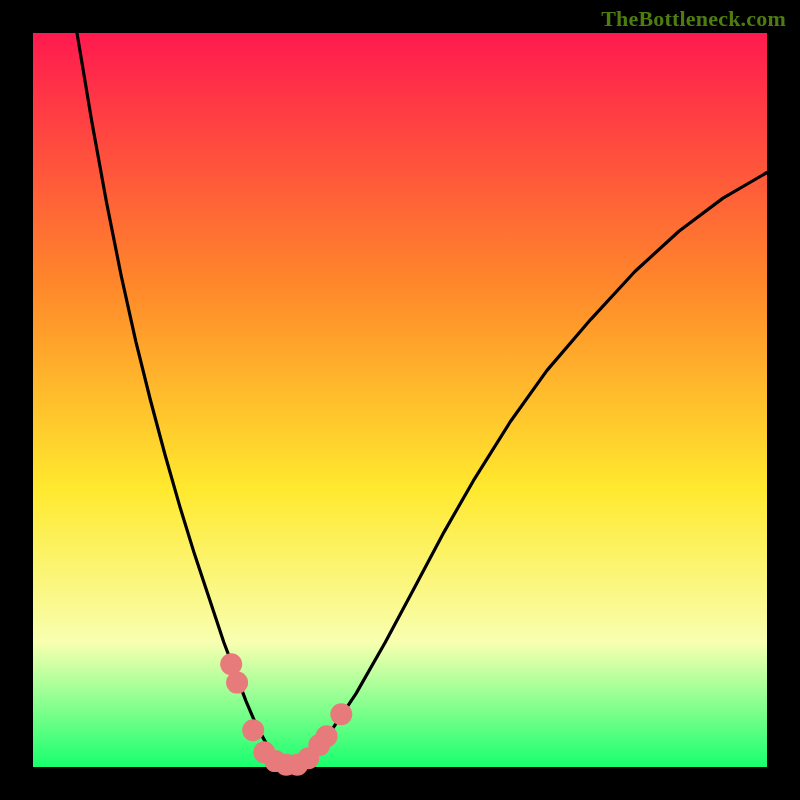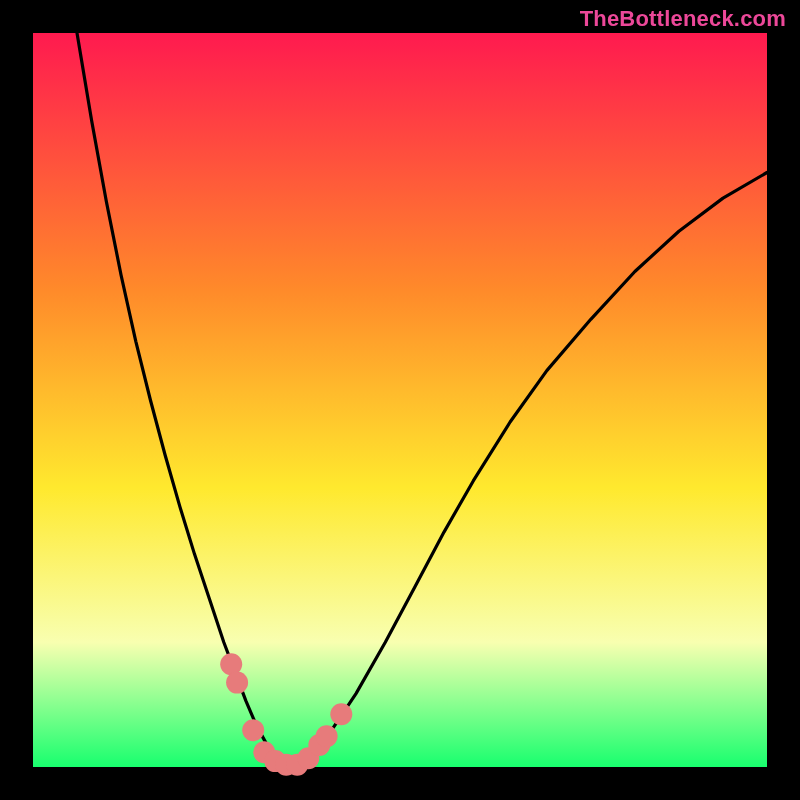--- a/index.html
+++ b/index.html
@@ -14,26 +14,27 @@
   .stage {
     position: relative;
     width: 800px;
     height: 800px;
     background: #000;
   }
   .watermark {
     position: absolute;
     top: 6px;
     right: 14px;
-    color: #ec4899;
+    color: #4d7c0f;
     font-size: 22px;
     font-weight: 600;
     letter-spacing: 0.2px;
     z-index: 5;
     user-select: none;
+    font-family: Liberation Serif, serif;
   }
   svg.plot {
     position: absolute;
     left: 0;
     top: 0;
   }
 </style>
 </head>
 <body>
 

